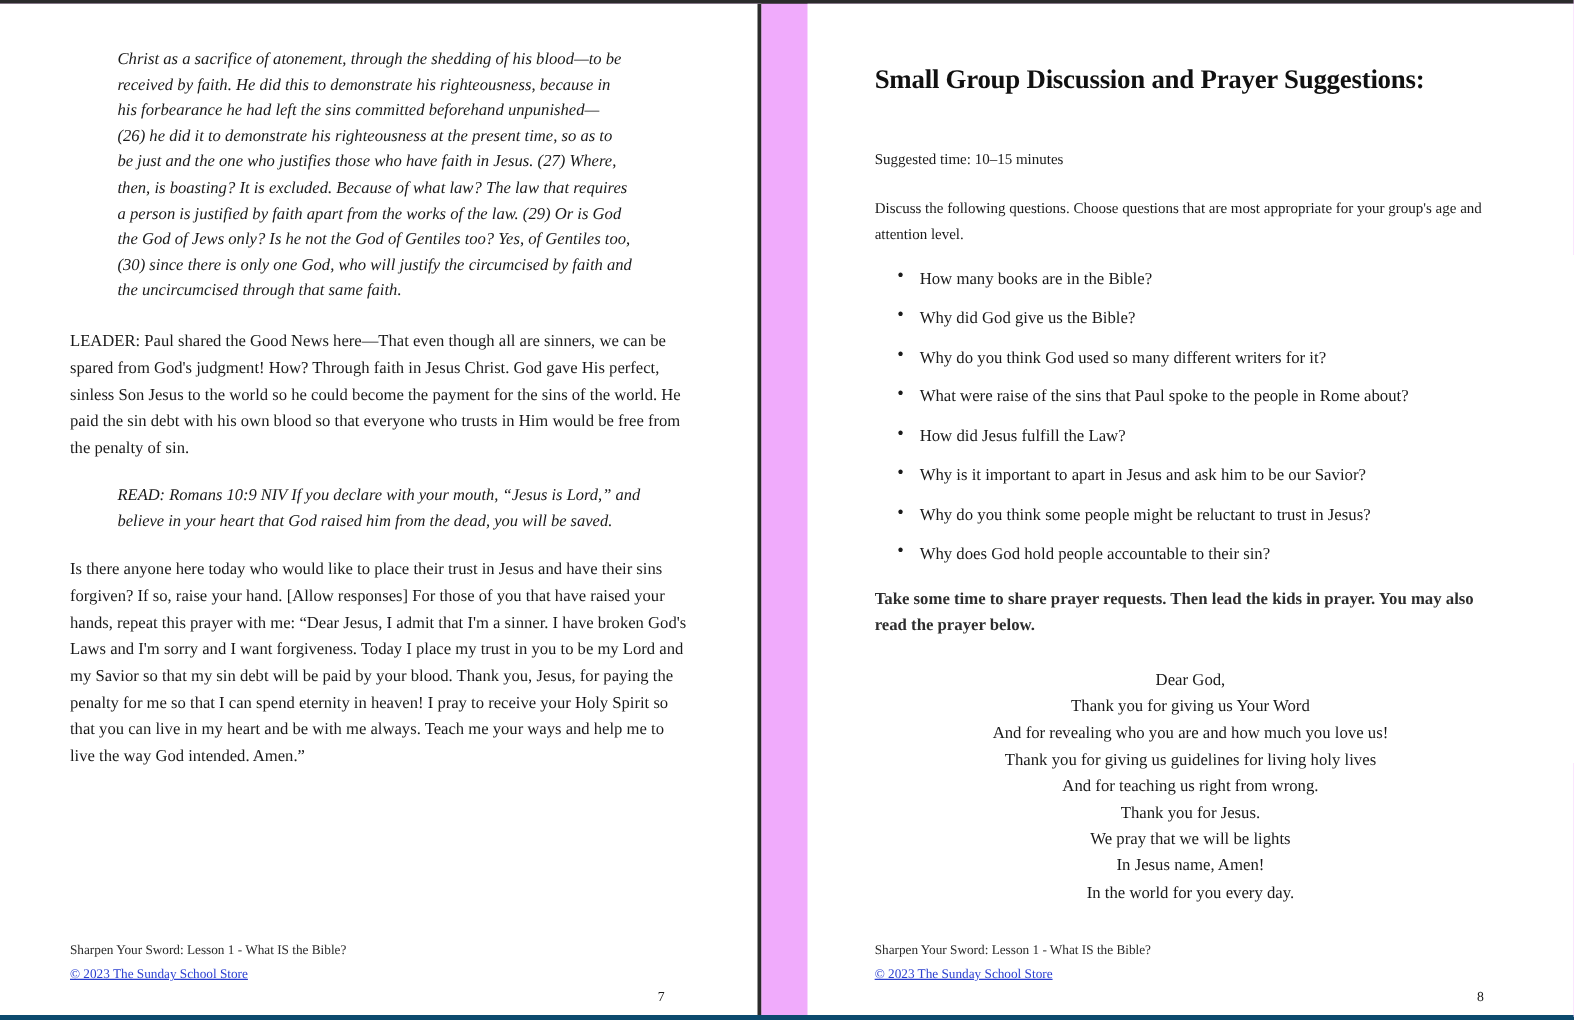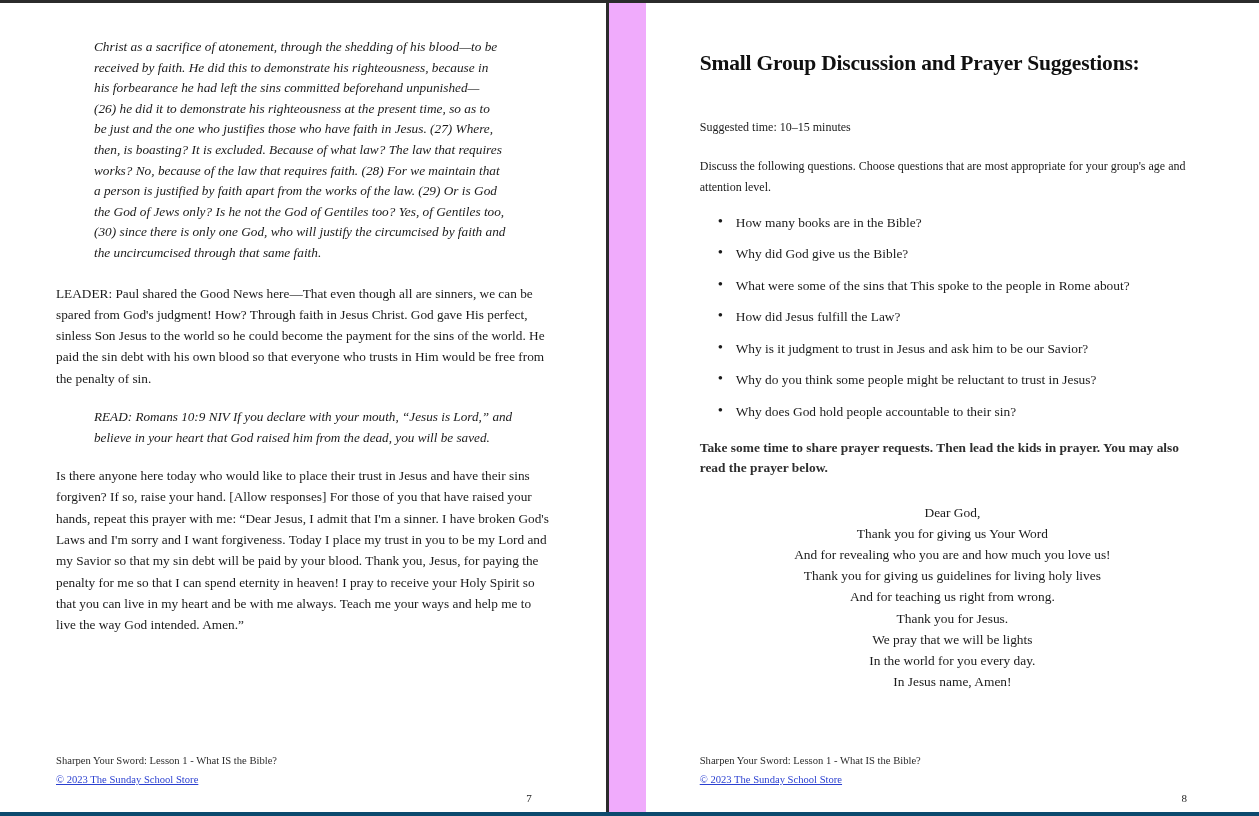--- a/index.html
+++ b/index.html
@@ -159,21 +159,20 @@
 
   <div class="page page-left">
 
     <div class="scripture">
       <div>Christ as a sacrifice of atonement, through the shedding of his blood—to be</div>
       <div>received by faith. He did this to demonstrate his righteousness, because in</div>
       <div>his forbearance he had left the sins committed beforehand unpunished—</div>
       <div>(26)  he did it to demonstrate his righteousness at the present time, so as to</div>
       <div>be just and the one who justifies those who have faith in Jesus.  (27)  Where,</div>
       <div>then, is boasting? It is excluded. Because of what law? The law that requires</div>
-      <div>works? No, because of the law that requires faith.  (28)  For we maintain that</div>
       <div>a person is justified by faith apart from the works of the law.  (29)  Or is God</div>
       <div>the God of Jews only? Is he not the God of Gentiles too? Yes, of Gentiles too,</div>
       <div>(30)  since there is only one God, who will justify the circumcised by faith and</div>
       <div>the uncircumcised through that same faith.</div>
     </div>
 
     <p class="body first-after">LEADER: Paul shared the Good News here—That even though all are sinners, we can be spared from God's judgment! How? Through faith in Jesus Christ. God gave His perfect, sinless Son Jesus to the world so he could become the payment for the sins of the world. He paid the sin debt with his own blood so that everyone who trusts in Him would be free from the penalty of sin.</p>
 
     <div class="read-block">READ: Romans 10:9 NIV  If you declare with your mouth, “Jesus is Lord,” and believe in your heart that God raised him from the dead, you will be saved.</div>
 
@@ -191,39 +190,40 @@
 
     <h1 class="section-title">Small Group Discussion and Prayer Suggestions:</h1>
 
     <p class="r-body">Suggested time: 10–15 minutes</p>
 
     <p class="r-body tight">Discuss the following questions. Choose questions that are most appropriate for your group's age and attention level.</p>
 
     <ul class="questions">
       <li>How many books are in the Bible?</li>
       <li>Why did God give us the Bible?</li>
-      <li>What were some of the sins that This spoke to the people in Rome about?</li>
+      <li>Why do you think God used so many different writers for it?</li>
+      <li>What were raise of the sins that Paul spoke to the people in Rome about?</li>
       <li>How did Jesus fulfill the Law?</li>
-      <li>Why is it judgment to trust in Jesus and ask him to be our Savior?</li>
+      <li>Why is it important to apart in Jesus and ask him to be our Savior?</li>
       <li>Why do you think some people might be reluctant to trust in Jesus?</li>
       <li>Why does God hold people accountable to their sin?</li>
     </ul>
 
     <p class="prayer-note">Take some time to share prayer requests. Then lead the kids in prayer. You may also read the prayer below.</p>
 
     <div class="prayer">
       <div>Dear God,</div>
       <div>Thank you for giving us Your Word</div>
       <div>And for revealing who you are and how much you love us!</div>
       <div>Thank you for giving us guidelines for living holy lives</div>
       <div>And for teaching us right from wrong.</div>
       <div>Thank you for Jesus.</div>
       <div>We pray that we will be lights</div>
+      <div>In Jesus name, Amen!</div>
       <div>In the world for you every day.</div>
-      <div>In Jesus name, Amen!</div>
     </div>
 
     <div class="footer">
       <div class="footer-line">Sharpen Your Sword: Lesson 1 - What IS the Bible?</div>
       <a class="footer-link" href="#">© 2023 The Sunday School Store</a>
       <div class="page-num">8</div>
     </div>
   </div>
 
 </div>

